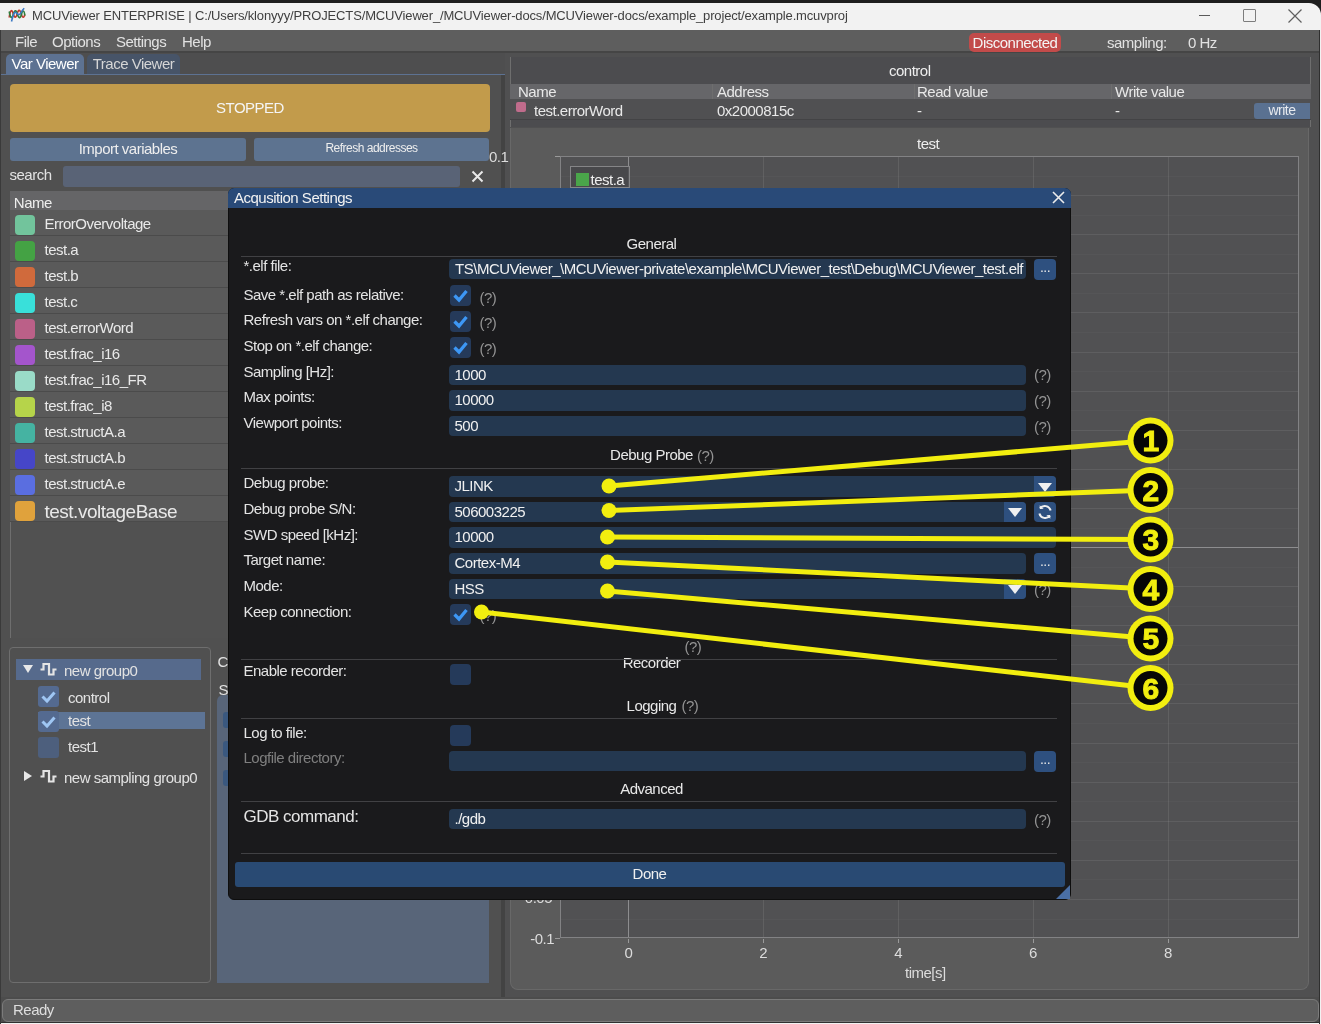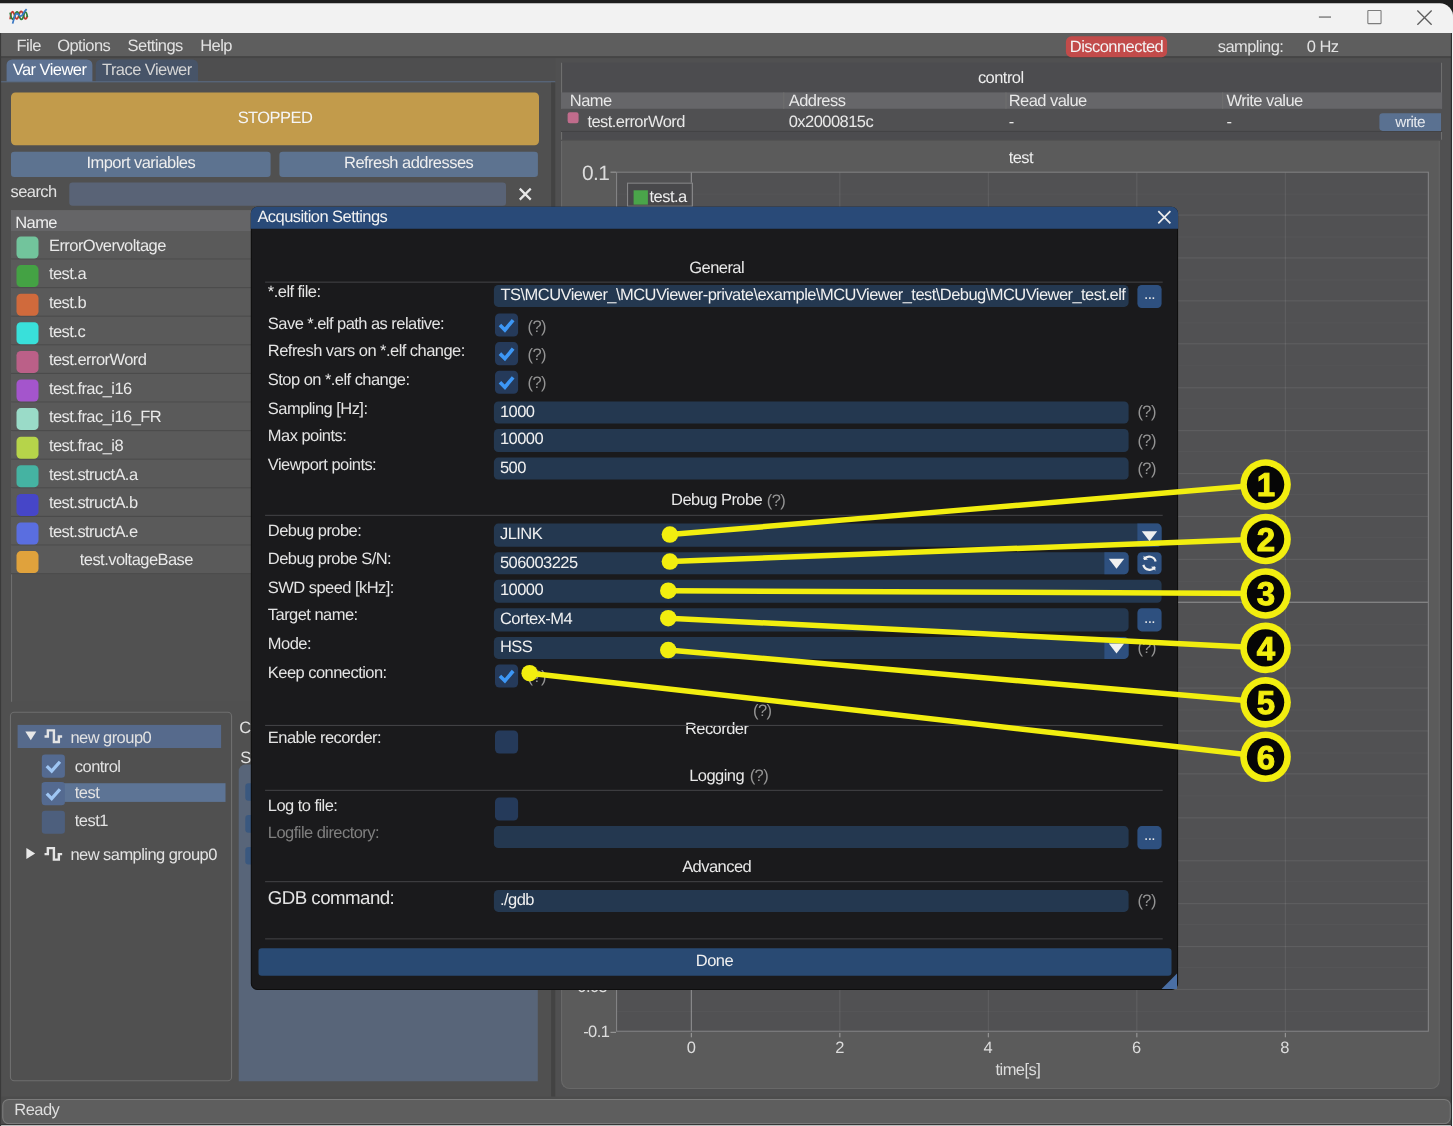--- a/index.html
+++ b/index.html
@@ -16,20 +16,21 @@
 <body>
 <div id="root">
 
 <div class="ab" style="left:0;top:0;width:1321px;height:30px;background:#1e1e1e;"></div>
 <div class="ab" style="left:0;top:3px;width:1321px;height:27px;background:#f2f2f2;border-radius:0 12px 0 0;"></div>
 <svg class="ab" style="left:8px;top:5px;" width="19" height="19" viewBox="0 0 19 19">
   <path d="M1.2 12.5 C2.2 4.5, 3.9 4, 5.1 8.5 C6.3 13, 7.9 13.5, 9.1 9 C10.3 4.5, 11.9 4, 13.1 8.5 C14.3 13, 15.9 13.5, 16.8 9.5" fill="none" stroke="#c13a2e" stroke-width="1.6"></path>
   <path d="M1.2 6.5 C2.4 13.5, 4 14, 5.3 9.5 C6.6 5, 8.2 4.5, 9.4 9 C10.6 13.5, 12.2 14, 13.4 9.5 C14.6 5, 16 4.5, 16.9 10.5" fill="none" stroke="#2f7d3c" stroke-width="1.6"></path>
   <path d="M3.5 16.5 C5.5 8.5, 6.5 6, 8.5 8 C10.5 10, 11.5 10.5, 13 7.5 C14.2 5.2, 15.2 4.2, 16.2 3.2" fill="none" stroke="#3b79c4" stroke-width="1.6"></path>
 </svg>
+<div class="ab txt" style="left:32px;top:8px;font-size:13px;letter-spacing:-0.15px;color:#3f3f3f;">MCUViewer ENTERPRISE | C:/Users/klonyyy/PROJECTS/MCUViewer_/MCUViewer-docs/MCUViewer-docs/example_project/example.mcuvproj</div>
 <div class="ab" style="left:1198.5px;top:14.5px;width:11px;height:1.2px;background:#5a5a5a;"></div>
 <div class="ab" style="left:1243px;top:9px;width:12.5px;height:12.5px;border:1.2px solid #7d7d7d;border-radius:1px;"></div>
 <svg class="ab" style="left:1288px;top:8.5px;" width="14" height="14" viewBox="0 0 14 14">
   <path d="M0.5 0.5 L13.5 13.5 M13.5 0.5 L0.5 13.5" stroke="#5f5f5f" stroke-width="1.2"></path>
 </svg>
 
 <div class="ab" style="left:0;top:30px;width:1321px;height:23px;background:#5e5e5e;border-bottom:2px solid #454545;"></div>
 <div class="ab txt lbl" style="left:15px;top:33px;">File</div>
 <div class="ab txt lbl" style="left:52px;top:33px;">Options</div>
 <div class="ab txt lbl" style="left:116px;top:33px;">Settings</div>
@@ -39,21 +40,21 @@
 <div class="ab txt lbl" style="left:1188px;top:34px;">0 Hz</div>
 
 <div class="ab" style="left:0;top:53px;width:1321px;height:22px;background:#4e4e4f;"></div>
 <div class="ab" style="left:6px;top:54px;width:78px;height:20px;background:#5d7292;border-radius:5px 5px 0 0;color:#fff;font-size:15px;text-align:center;line-height:20px;">Var Viewer</div>
 <div class="ab" style="left:87px;top:54px;width:93px;height:20px;background:#475468;border-radius:5px 5px 0 0;color:#d5d5d5;font-size:15px;text-align:center;line-height:20px;">Trace Viewer</div>
 <div class="ab" style="left:0;top:74px;width:505px;height:1px;background:#5d7292;"></div>
 
 <div class="ab" style="left:0;top:75px;width:505px;height:922px;background:#505050;"></div>
 <div class="ab" style="left:10px;top:84px;width:480px;height:48px;background:#c29b4b;border-radius:4px;color:#f5f5f5;font-size:15px;text-align:center;line-height:48px;">STOPPED</div>
 <div class="ab" style="left:10px;top:138px;width:236px;height:23px;background:#5d7390;border-radius:3px;color:#eee;font-size:15px;text-align:center;line-height:21.5px;">Import variables</div>
-<div class="ab" style="left:254px;top:138px;width:235px;height:23px;background:#5d7390;border-radius:3px;color:#eee;font-size:15px;text-align:center;line-height:21.5px;">Refresh addresses</div>
+<div class="ab" style="left:254px;top:138px;width:235px;height:23px;background:#5d7390;border-radius:3px;color:#eee;font-size:12px;text-align:center;line-height:21.5px;">Refresh addresses</div>
 <div class="ab txt lbl" style="left:9.5px;top:165.5px;">search</div>
 <div class="ab" style="left:63px;top:166px;width:397px;height:21px;background:#596376;border-radius:3px;"></div>
 <svg class="ab" style="left:471px;top:170px;" width="13" height="13" viewBox="0 0 13 13">
   <path d="M1.5 1.5 L11.5 11.5 M11.5 1.5 L1.5 11.5" stroke="#e8e8e8" stroke-width="2"></path>
 </svg>
 
 <div class="ab" style="left:10px;top:191px;width:492px;height:447px;background:#515151;border-left:1px solid #6e6e6e;"></div>
 <div class="ab" style="left:10px;top:191px;width:492px;height:19px;background:#656567;"></div>
 <div class="ab txt" style="left:13.8px;top:194.3px;color:#eee;font-size:15px;">Name</div>
 <div id="vartable">
@@ -85,21 +86,21 @@
       <div class="ab" style="left:15px;top:423.4px;width:19.5px;height:19.5px;border-radius:4px;background:#45b3a2;"></div>
       <div class="ab txt" style="left:44.5px;top:423.3px;color:#e9e9e9;font-size:15px;">test.structA.a</div>
       <div class="ab" style="left:10px;top:444px;width:492px;height:26px;background:#5a5a5a;border-bottom:1px solid #4b4b4b;"></div>
       <div class="ab" style="left:15px;top:449.4px;width:19.5px;height:19.5px;border-radius:4px;background:#4646c8;"></div>
       <div class="ab txt" style="left:44.5px;top:449.3px;color:#e9e9e9;font-size:15px;">test.structA.b</div>
       <div class="ab" style="left:10px;top:470px;width:492px;height:26px;background:#5a5a5a;border-bottom:1px solid #4b4b4b;"></div>
       <div class="ab" style="left:15px;top:475.4px;width:19.5px;height:19.5px;border-radius:4px;background:#5a6ee0;"></div>
       <div class="ab txt" style="left:44.5px;top:475.3px;color:#e9e9e9;font-size:15px;">test.structA.e</div>
       <div class="ab" style="left:10px;top:496px;width:492px;height:26px;background:#5a5a5a;border-bottom:1px solid #4b4b4b;"></div>
       <div class="ab" style="left:15px;top:501.4px;width:19.5px;height:19.5px;border-radius:4px;background:#e0a23c;"></div>
-      <div class="ab txt" style="left:44.5px;top:501.3px;color:#e9e9e9;font-size:15px;margin-left:28px;">test.voltageBase</div>
+      <div class="ab txt" style="left:44.5px;top:501.3px;color:#e9e9e9;font-size:19px;">test.voltageBase</div>
     </div>
 
 <div class="ab" style="left:9px;top:647px;width:202px;height:336px;background:#505050;border:1px solid #6e6e6e;border-radius:4px;"></div>
 <div id="tree">
       <div class="ab" style="left:16px;top:659px;width:185px;height:20.5px;background:#566a8c;"></div>
       <div class="ab" style="left:23px;top:665px;width:0;height:0;border-left:5.5px solid transparent;border-right:5.5px solid transparent;border-top:8px solid #e8e8e8;"></div>
       <svg class="ab" style="left:39px;top:662px;" width="19" height="15" viewBox="0 0 19 15">
         <path d="M1.5 7.5 L4.5 7.5 L4.5 2 L10 2 L10 12.5 L14.5 12.5 L14.5 7.5 L17.5 7.5" fill="none" stroke="#e4e4e4" stroke-width="2.2"></path>
       </svg>
       <div class="ab txt lbl" style="left:64px;top:661.5px;">new group0</div>
@@ -201,21 +202,21 @@
       <div class="ab" style="left:1033.0px;top:157px;width:1px;height:780px;background:rgba(255,255,255,0.085);"></div>
       <div class="ab" style="left:1167.9px;top:157px;width:1px;height:780px;background:rgba(255,255,255,0.085);"></div>
       <div class="ab" style="left:628.3px;top:939px;width:1px;height:4px;background:#9a9a9a;"></div>
       <div class="ab" style="left:763.2px;top:939px;width:1px;height:4px;background:#9a9a9a;"></div>
       <div class="ab" style="left:898.1px;top:939px;width:1px;height:4px;background:#9a9a9a;"></div>
       <div class="ab" style="left:1033.0px;top:939px;width:1px;height:4px;background:#9a9a9a;"></div>
       <div class="ab" style="left:1167.9px;top:939px;width:1px;height:4px;background:#9a9a9a;"></div>
       <div class="ab" style="left:554.5px;top:156.0px;width:5px;height:1px;background:#9a9a9a;"></div>
       <div class="ab" style="left:554.5px;top:898.9px;width:5px;height:1px;background:#9a9a9a;"></div>
       <div class="ab" style="left:554.5px;top:938.0px;width:5px;height:1px;background:#9a9a9a;"></div>
-      <div class="ab txt" style="left:489px;top:148px;width:65px;text-align:right;color:#dcdcdc;font-size:19px;">0.1</div>
+      <div class="ab txt" style="left:489px;top:148px;width:65px;color:#dcdcdc;font-size:15px;">0.1</div>
       <div class="ab txt" style="left:487px;top:888.5px;width:65px;text-align:right;color:#dcdcdc;font-size:15px;">0.05</div>
       <div class="ab txt" style="left:489px;top:930px;width:65px;text-align:right;color:#dcdcdc;font-size:15px;">-0.1</div>
       <div class="ab txt" style="left:608.3px;top:943.5px;width:40px;text-align:center;color:#dcdcdc;font-size:15px;">0</div>
       <div class="ab txt" style="left:743.2px;top:943.5px;width:40px;text-align:center;color:#dcdcdc;font-size:15px;">2</div>
       <div class="ab txt" style="left:878.1px;top:943.5px;width:40px;text-align:center;color:#dcdcdc;font-size:15px;">4</div>
       <div class="ab txt" style="left:1013px;top:943.5px;width:40px;text-align:center;color:#dcdcdc;font-size:15px;">6</div>
       <div class="ab txt" style="left:1147.9px;top:943.5px;width:40px;text-align:center;color:#dcdcdc;font-size:15px;">8</div>
       <div class="ab txt" style="left:905px;top:963.5px;color:#dcdcdc;font-size:15px;">time[s]</div>
       <div class="ab" style="left:569.5px;top:166px;width:60px;height:21.5px;background:rgba(70,70,72,0.75);border:1px solid #858587;"></div>
       <div class="ab" style="left:575.5px;top:172.5px;width:13px;height:13px;background:#4aa54a;"></div>

